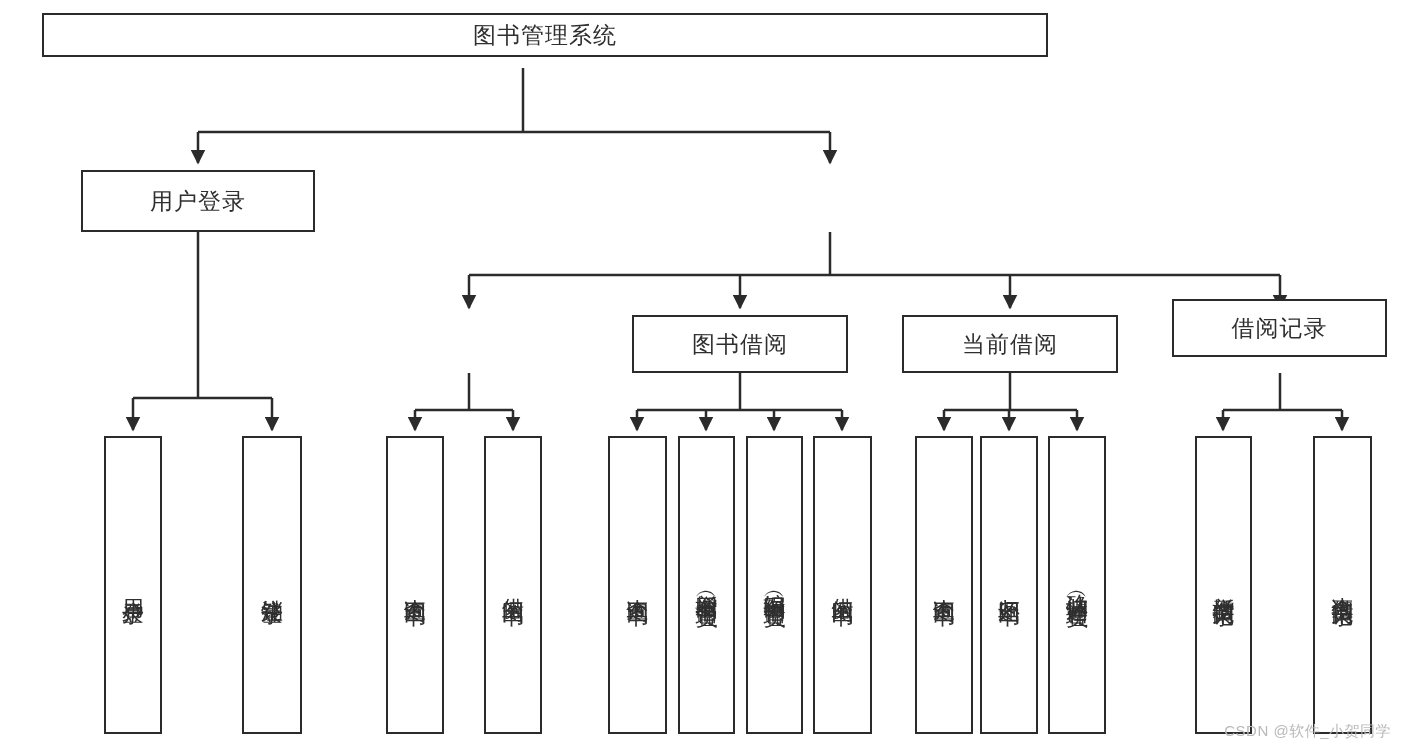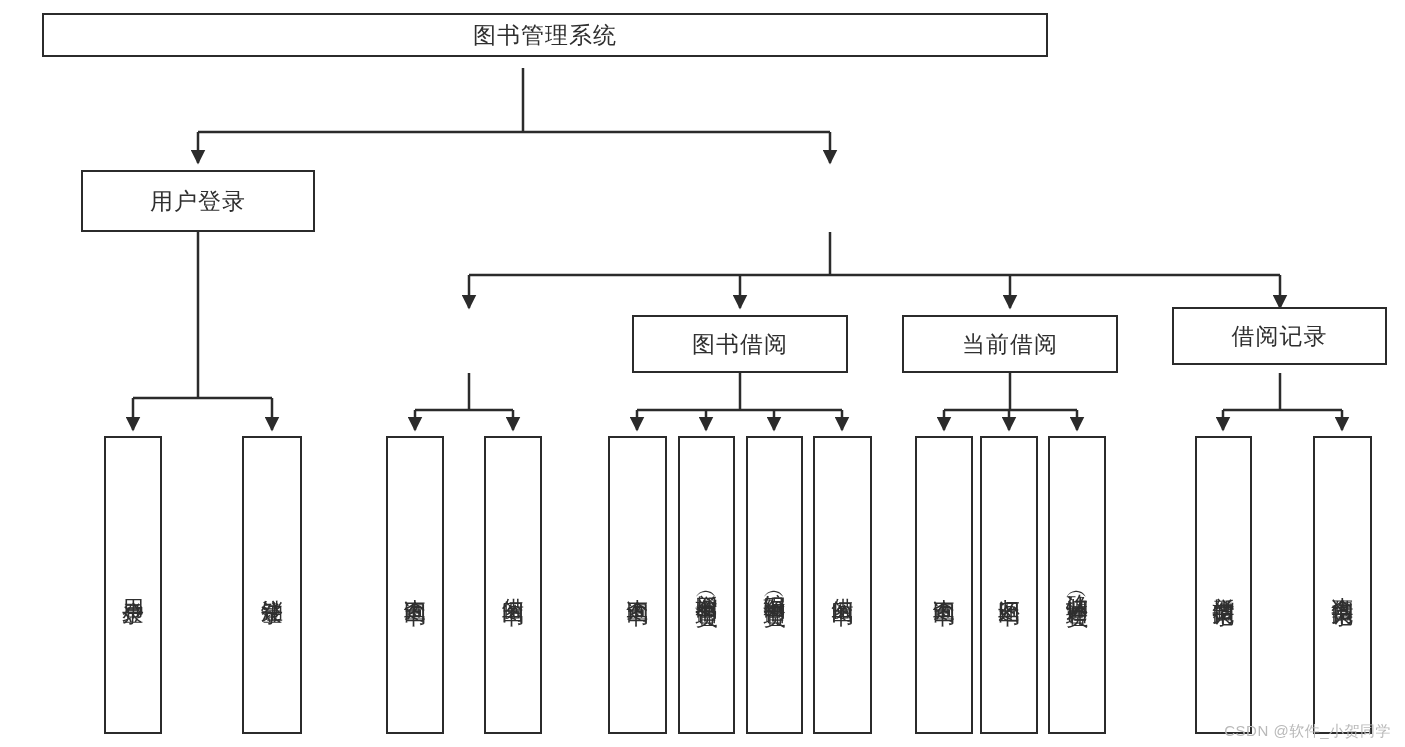--- a/index.html
+++ b/index.html
@@ -78,21 +78,21 @@
   <div class="node horiz" style="left:81px;top:170px;width:234px;height:62px;">
     <span>用户登录</span>
   </div>
 
   <div class="node horiz" style="left:632px;top:315px;width:216px;height:58px;">
     <span>图书借阅</span>
   </div>
   <div class="node horiz" style="left:902px;top:315px;width:216px;height:58px;">
     <span>当前借阅</span>
   </div>
-  <div class="node horiz" style="left:1172px;top:307px;width:215px;height:58px;">
+  <div class="node horiz" style="left:1172px;top:299px;width:215px;height:58px;">
     <span>借阅记录</span>
   </div>
 
   <div class="node vert" style="left:104px;top:436px;width:58px;height:298px;">
     <span class="vtext">用户登录</span>
   </div>
   <div class="node vert" style="left:242px;top:436px;width:60px;height:298px;">
     <span class="vtext">注销登录</span>
   </div>
 

